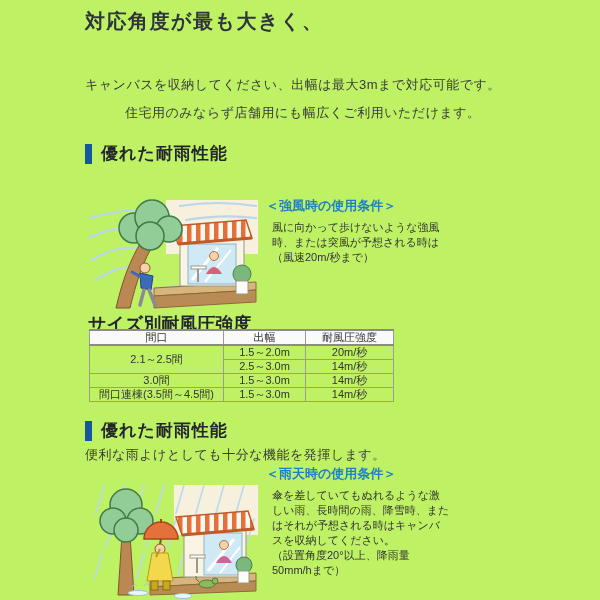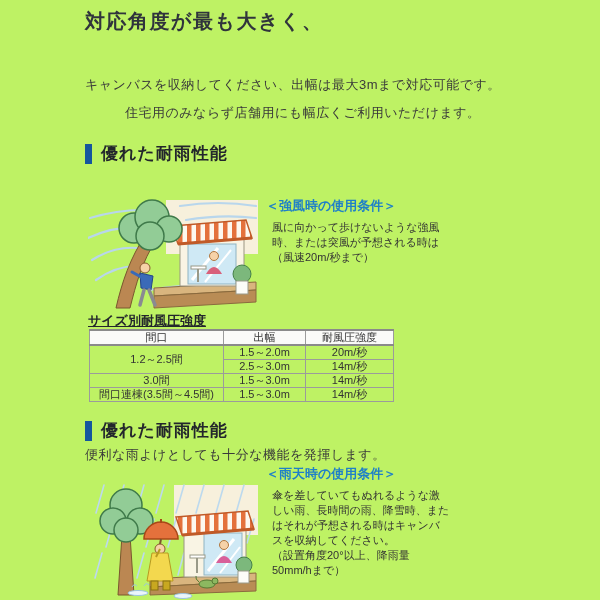--- a/index.html
+++ b/index.html
@@ -27,21 +27,21 @@
   .illo { position:absolute; left:88px; }
   .illo1 { top:198px; }
   .illo2 { top:483px; }
 
   .cond { position:absolute; left:266px; width:190px; }
   .cond1 { top:197px; }
   .cond2 { top:465px; }
   .cond-title { font-size:13px; font-weight:bold; color:#1f80c8; margin-bottom:5px; white-space:nowrap; }
   .cond-line { font-size:11px; color:#333333; line-height:15px; white-space:nowrap;margin-left:6px; }
 
-  .tbl-title { position:absolute; left:88px; top:312px; font-size:13px; font-weight:bold; color:#23262c;text-decoration:underline; }
+  .tbl-title { position:absolute; left:88px; top:312px; font-size:18px; font-weight:bold; color:#23262c; }
   table.spec { position:absolute; left:89px; top:329px; border-collapse:collapse; font-size:11px; color:#333; }
   table.spec th, table.spec td { border:1px solid #9b9b9b; text-align:center; padding:0 2px; height:13px; line-height:13px; font-weight:normal; white-space:nowrap; }
   table.spec { border-top:2px solid #8a8a8a;border-radius:22px; }
   table.spec thead th { background:#fafaf8; border-bottom:2px solid #8a8a8a; }
   .col-maguchi { width:134px; }
   .col-debaba  { width:82px; }
   .col-strength{ width:88px; }
 </style>
 </head>
 <body>
@@ -125,21 +125,21 @@
   <table class="spec">
     <thead>
       <tr>
         <th class="col-maguchi">間口</th>
         <th class="col-debaba">出幅</th>
         <th class="col-strength">耐風圧強度</th>
       </tr>
     </thead>
     <tbody>
       <tr>
-        <td rowspan="2">1.2～2.5間</td>
+        <td rowspan="2">2.1～2.5間</td>
         <td>1.5～2.0m</td>
         <td>20m/秒</td>
       </tr>
       <tr>
         <td>2.5～3.0m</td>
         <td>14m/秒</td>
       </tr>
       <tr>
         <td>3.0間</td>
         <td>1.5～3.0m</td>

